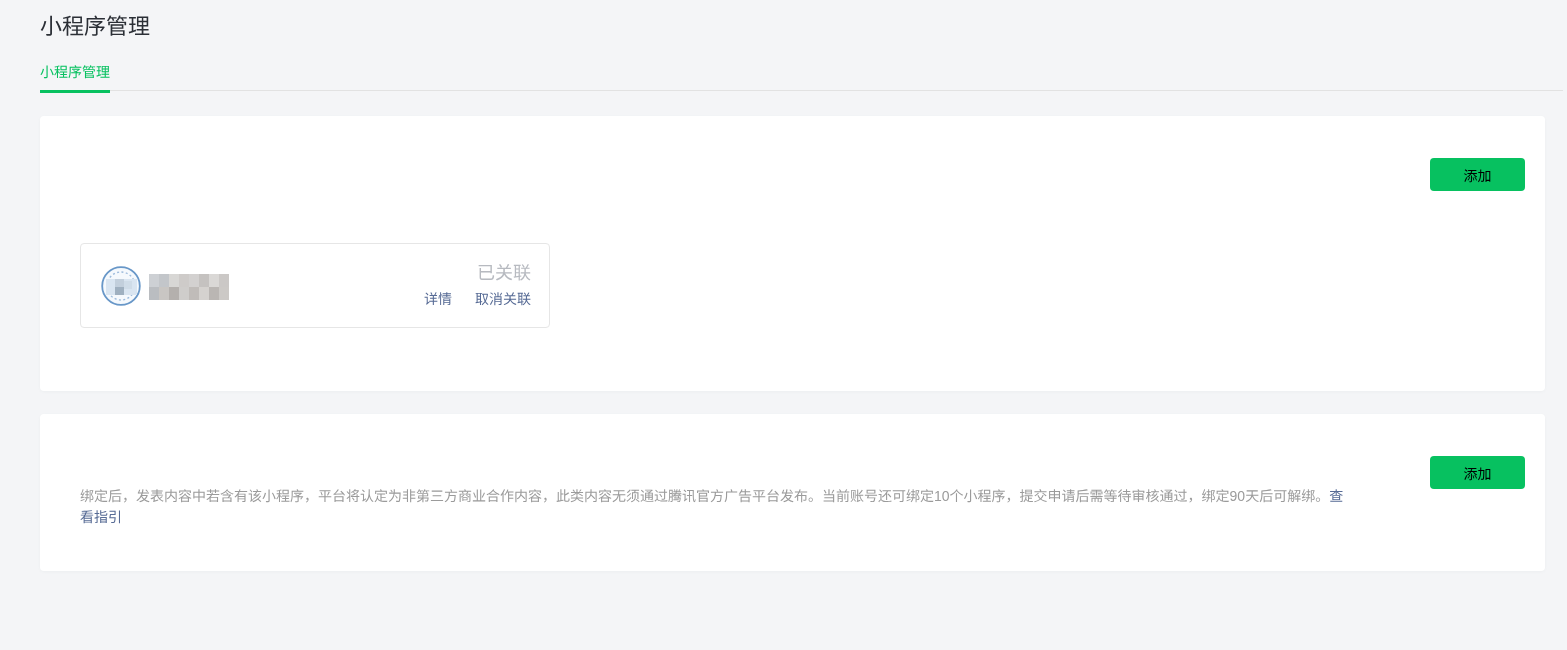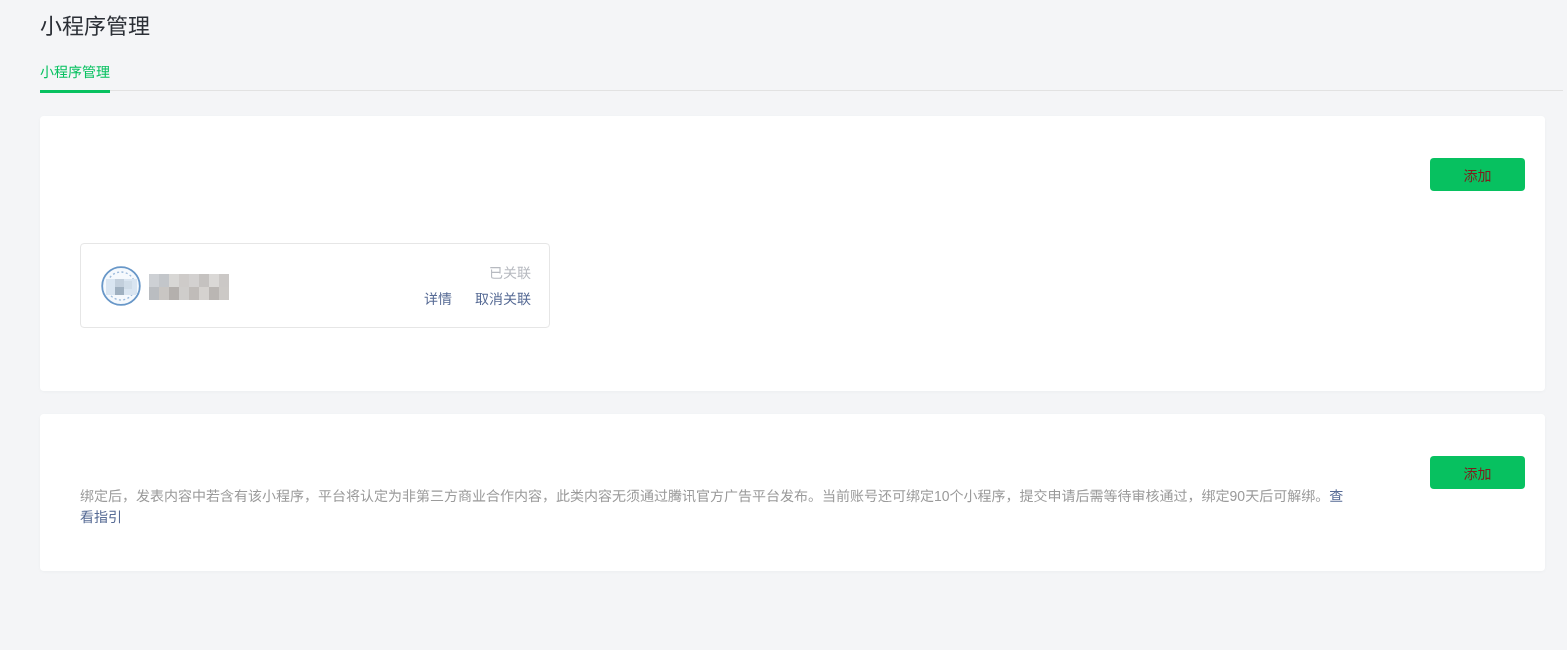--- a/index.html
+++ b/index.html
@@ -72,21 +72,21 @@
     color: #576b95;
     text-decoration: none;
     cursor: pointer;
   }
 
   .add-btn {
     position: absolute;
     top: 42px; right: 20px;
     width: 95px; height: 33px;
     background: #07c160;
-    color: #7f1d1d;
+    color: #000000;
     font-size: 14px;
     font-family: inherit;
     border: none;
     border-radius: 4px;
     cursor: pointer;
   }
 
   
   .mp-box {
     position: absolute;
@@ -107,21 +107,21 @@
     display: grid;
     grid-template-columns: repeat(8, 10px);
     grid-auto-rows: 13px;
   }
   .mp-right {
     position: absolute;
     right: 18px; top: 21px;
     text-align: right;
   }
   .mp-status {
-    font-size: 14px;
+    font-size: 18px;
     line-height: 16px;
     color: #b7bac0;
   }
   .mp-links {
     margin-top: 10px;
     font-size: 14px;
     line-height: 16px;
   }
   .mp-links a {
     color: #576b95;

